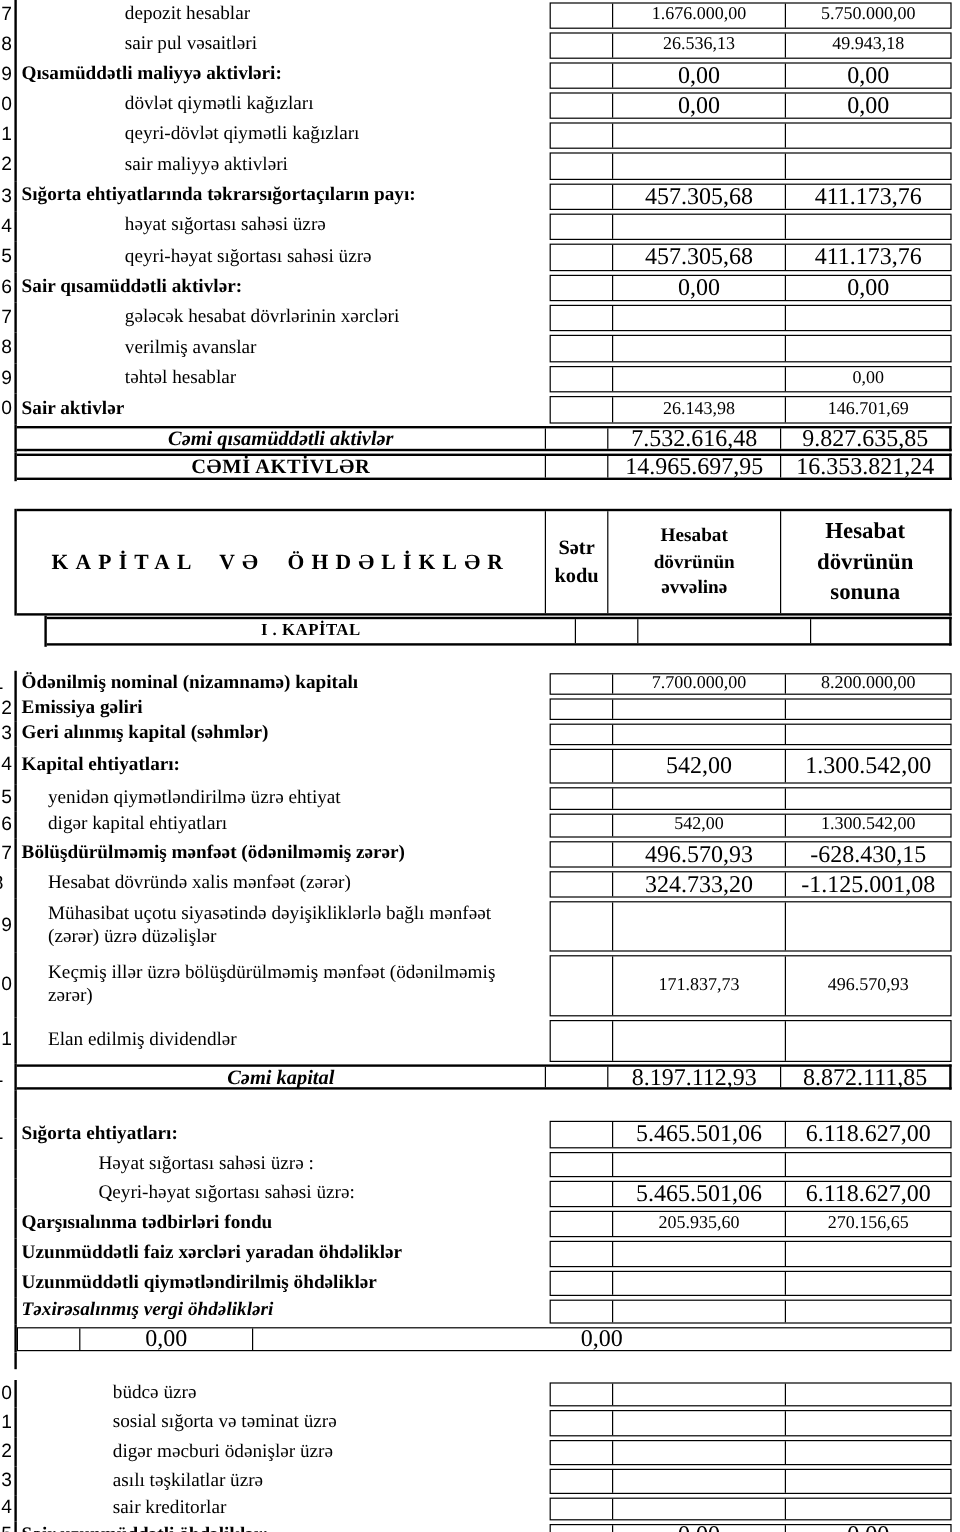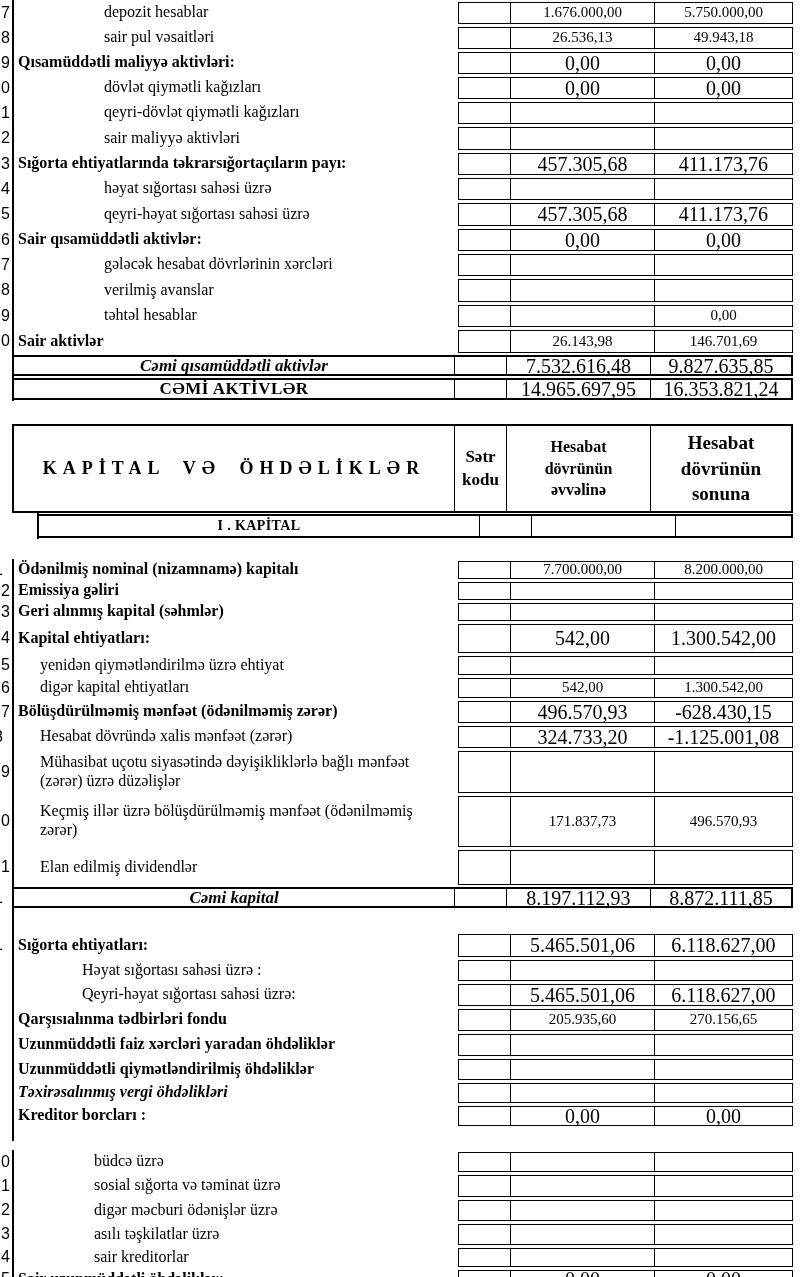--- a/index.html
+++ b/index.html
@@ -507,23 +507,20 @@
         <span>Təxirəsalınmış vergi öhdəlikləri</span>
       </div>
       <div class="nbox">
         <div class="code"></div>
         <div class="v1 vc vsm"></div>
         <div class="v2 vc vsm"></div>
       </div>
     </div>
     <div class="row" style="height: 23px;">
       <div class="gut"></div>
-      <div class="lbl cat">
-        <span>Kreditor borcları :</span>
-      </div>
       <div class="nbox">
         <div class="code"></div>
         <div class="v1 vc vlg">0,00</div>
         <div class="v2 vc vlg">0,00</div>
       </div>
     </div>
     <div class="row" style="height: 23px; flex-direction: column;">
       <div class="gut"></div>
       <div class="lbl sub3">
         <span>əməyin ödənilməsi üzrə</span>

